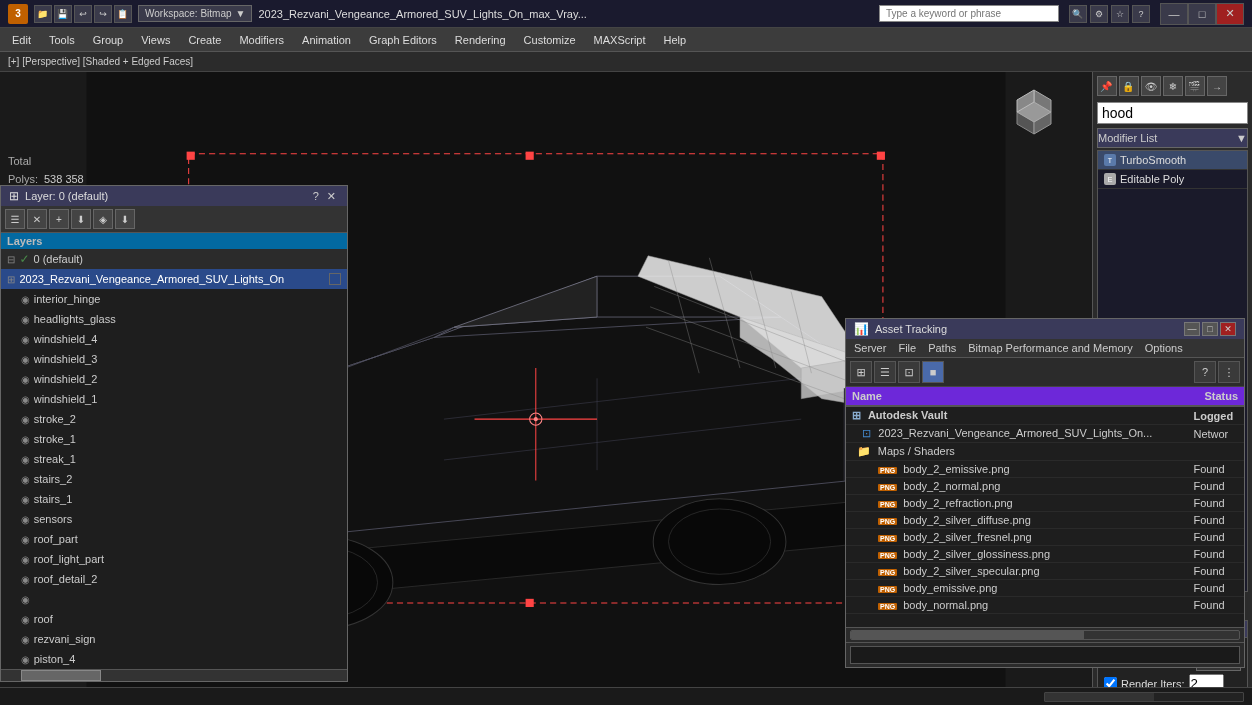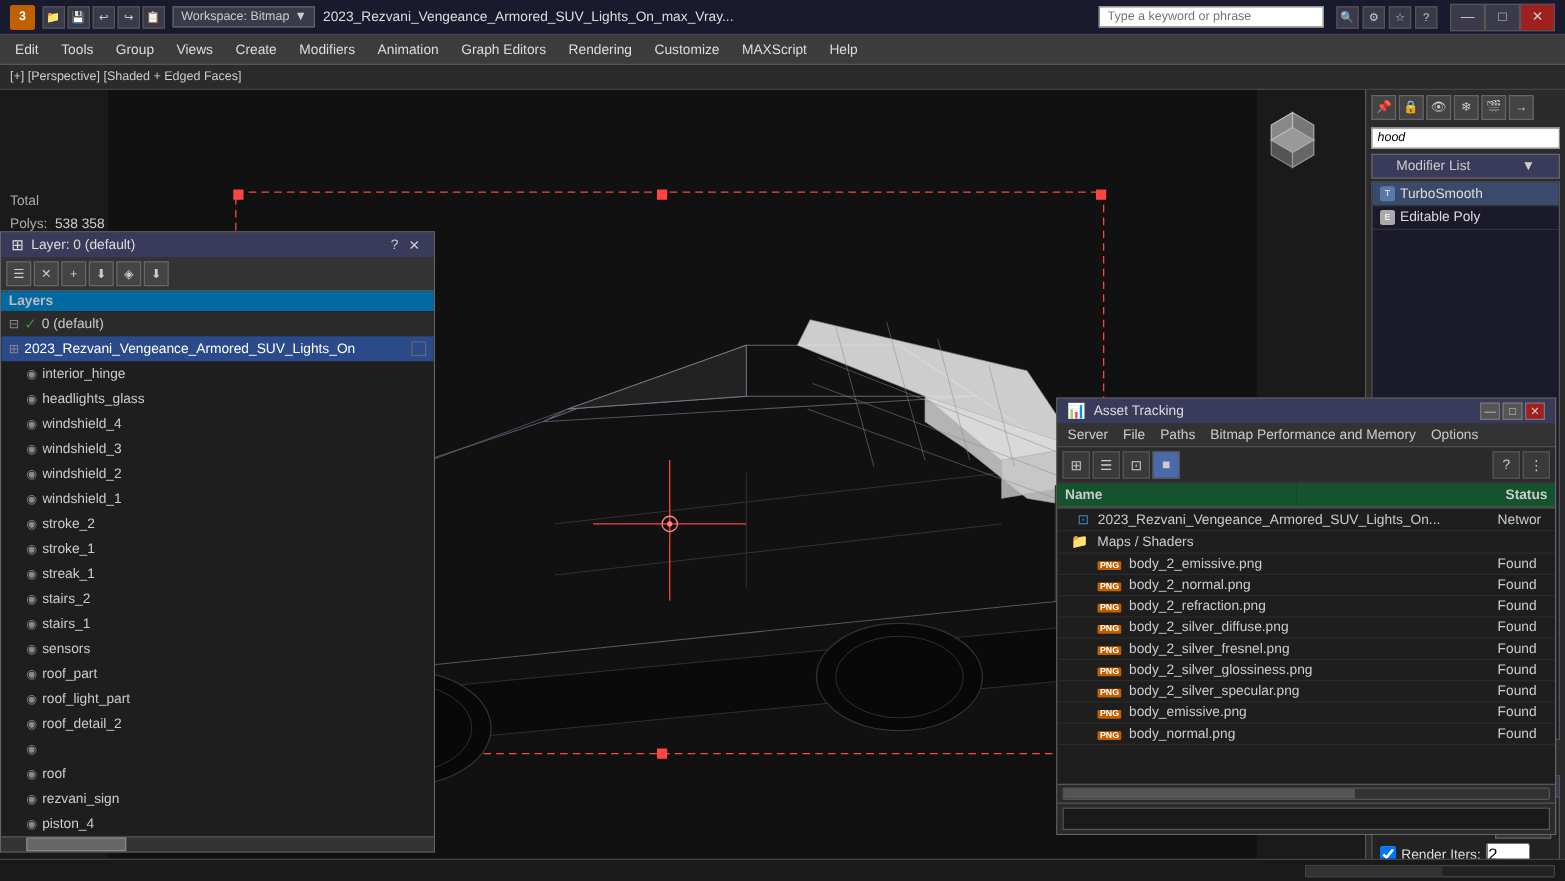--- a/index.html
+++ b/index.html
@@ -161,28 +161,27 @@
       display: flex; align-items: center; justify-content: center;
       font-size: 10px; cursor: pointer; color: #ccc;
     }
 
     #object-name-input {
       width: 100%;
       background: #fff;
       color: #000;
       border: 1px solid #888;
       padding: 2px 4px;
-      font-size: 10px;
+      font-size: 14px;
       margin-bottom: 4px;
-      font-style: italic;
     }
     #modifier-list-header {
       background: #3a3a5a;
       border: 1px solid #666;
-      padding: 3px 19px;
+      padding: 3px 0;
       display: flex; align-items: center; justify-content: space-between;
       font-size: 11px; color: #ccc; cursor: pointer;
       margin-bottom: 2px;
     }
 
     #modifier-stack {
       background: #1a1a2a;
       border: 1px solid #555;
       flex: 1;
     }
@@ -379,21 +378,21 @@
       display: flex; align-items: center; justify-content: center;
       font-size: 11px; cursor: pointer; color: #ccc;
     }
     .asset-toolbar span.active { background: #4a6aaa; }
 
     .asset-table {
       width: 100%;
       border-collapse: collapse;
     }
     .asset-table th {
-      background: #14532d;
+      background: #6d28d9;
       color: #ccc;
       font-size: 11px;
       padding: 3px 6px;
       text-align: left;
       border-bottom: 1px solid #555;
     }
     .asset-table th:last-child { text-align: right; }
     .asset-table td {
       padding: 2px 6px;
       font-size: 11px;
@@ -812,20 +811,27 @@
         <tr>
           <th>Name</th>
           <th>Status</th>
         </tr>
       </thead>
     </table>
   </div>
   <div class="asset-list-scroll">
     <table class="asset-table">
       <tbody>
+        <tr class="root-row">
+          <td>
+            <span style="margin-right:4px;color:#88aacc;">⊞</span>
+            <span>Autodesk Vault</span>
+          </td>
+          <td class="status-logged">Logged</td>
+        </tr>
         <tr>
           <td style="padding-left:16px;">
             <span style="margin-right:4px;color:#4488cc;">⊡</span>
             <span>2023_Rezvani_Vengeance_Armored_SUV_Lights_On...</span>
           </td>
           <td class="status-network">Networ</td>
         </tr>
         <tr>
           <td style="padding-left:11px;">
             <span style="margin-right:4px;color:#aaaa44;">📁</span>

